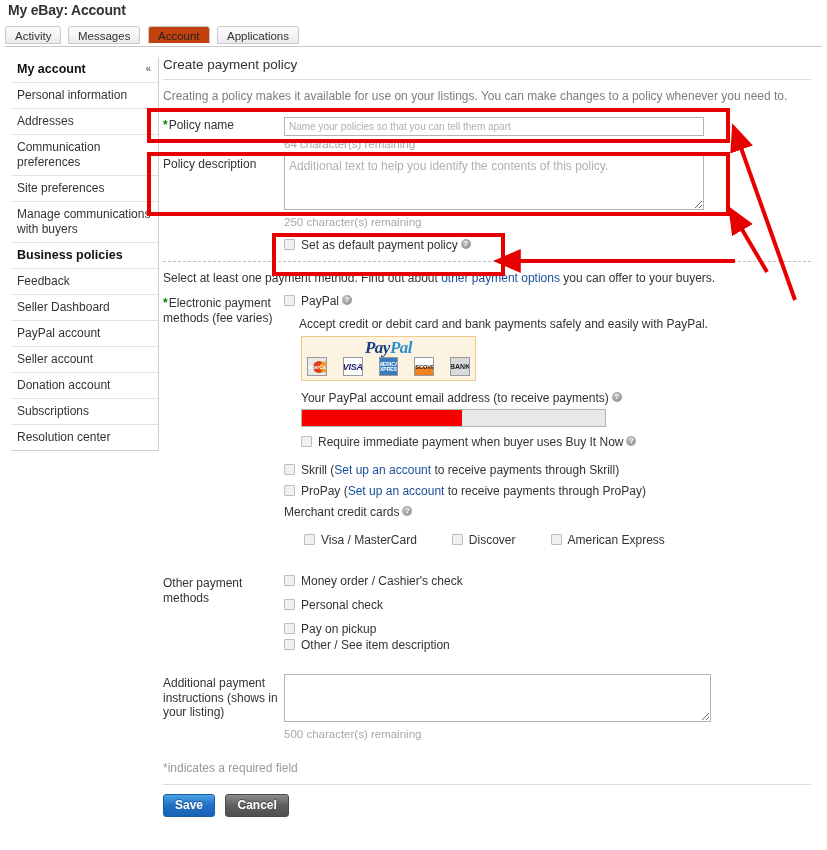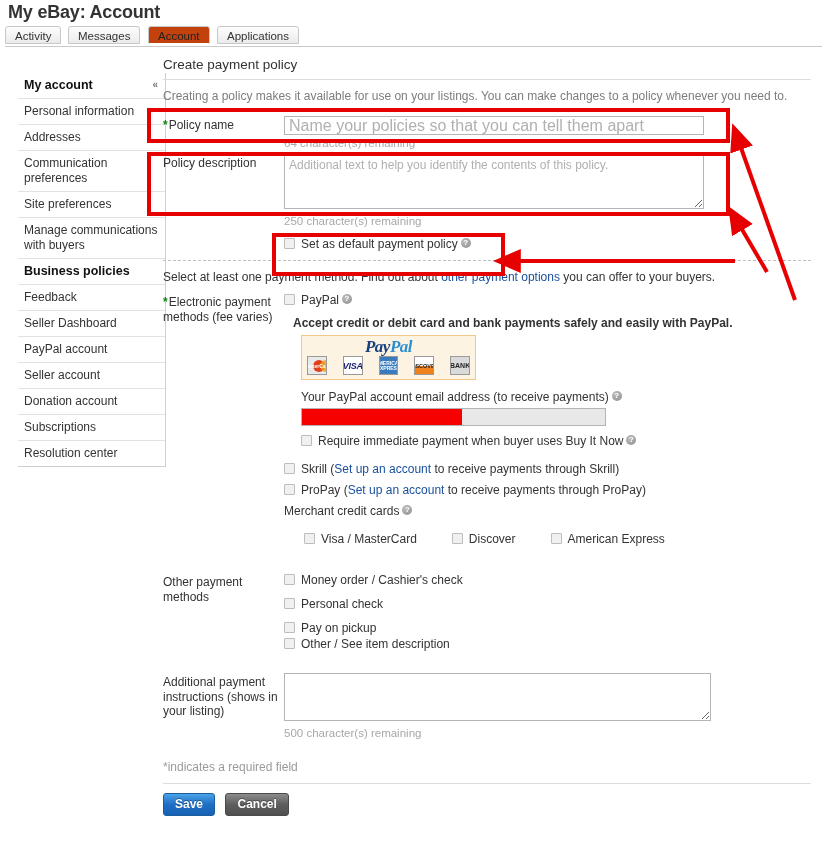--- a/index.html
+++ b/index.html
@@ -13,21 +13,21 @@
     width: 827px;
     height: 850px;
     overflow: hidden;
     background: #fff;
   }
 
   
   .page-title {
     position: absolute;
     left: 8px; top: 2px;
-    font-size: 18px;
+    font-size: 14px;
     font-weight: bold;
     color: #333;
     letter-spacing: -0.2px;
   }
   .tabstrip {
     position: absolute;
     left: 5px; top: 26px;
     width: 817px; height: 20px;
     border-bottom: 1px solid #c8c8c8;
   }
@@ -47,26 +47,25 @@
   }
   .tab.active {
     background: #c2410c;
     border-bottom: 1px solid #ffffff;
     color: #222;
   }
 
   
   .sidebar {
     position: absolute;
-    left: 18px; top: 57px;
+    left: 11px; top: 57px;
     width: 148px;
     border-right: 1px solid #cfcfcf;
     border-bottom: 1px solid #cfcfcf;
     box-sizing: border-box;
-    margin-top: 16px;
   }
   .side-head {
     font-size: 12.5px;
     font-weight: bold;
     color: #111;
     padding: 5px 6px 6px 6px;
     border-bottom: 1px solid #e2e2e2;
     position: relative;
   }
   .side-head .collapse {
@@ -117,21 +116,21 @@
     font-size: 12px;
     color: #333;
     line-height: 14.5px;
     padding-top: 2px;
     box-sizing: border-box;
   }
   .req { color: #12820f; font-weight: bold; margin-right: 1px; }
 
   input.txt {
     font-family: "Liberation Sans", sans-serif;
-    font-size: 16px;
+    font-size: 10px;
     color: #333;
     border: 1px solid #b4b4b4;
     height: 19px;
     box-sizing: border-box;
     padding: 0 4px;
     background: #fff;
   }
   input.txt::placeholder { color: #b0b0b0; }
   textarea.ta {
     font-family: "Liberation Sans", sans-serif;
@@ -349,21 +348,21 @@
     <div class="row" style="margin-top:9px;">
       <div class="lbl">
         <span class="req">*</span><span>Electronic payment methods (fee varies)</span>
       </div>
       <div style="flex:1;">
 
         <div class="cbline">
           <span class="cb"></span><span class="cbtext">PayPal</span><span class="help">?</span>
         </div>
 
-        <div style="margin-left:9px;margin-top:9px;font-size:12px;color:#333;font-weight:bold;">Accept credit or debit card and bank payments safely and easily with PayPal.</div>
+        <div style="margin-left:15px;margin-top:9px;font-size:12px;color:#333;">Accept credit or debit card and bank payments safely and easily with PayPal.</div>
 
         <div class="pp-box" style="margin-left:17px;margin-top:5px;">
           <div class="pp-word">
             <span class="p1">Pay</span><span class="p2">Pal</span>
           </div>
           <div class="pp-cards">
             <span class="card mc">
                 <span class="c1"></span>
                 <span class="c2"></span>
                 <span class="mct">MasterCard</span>

